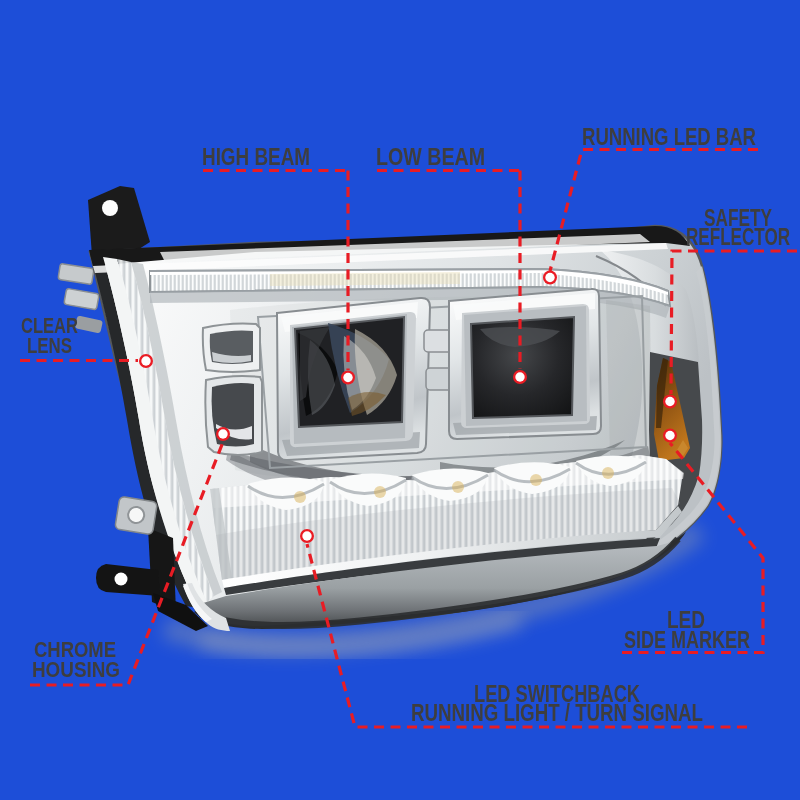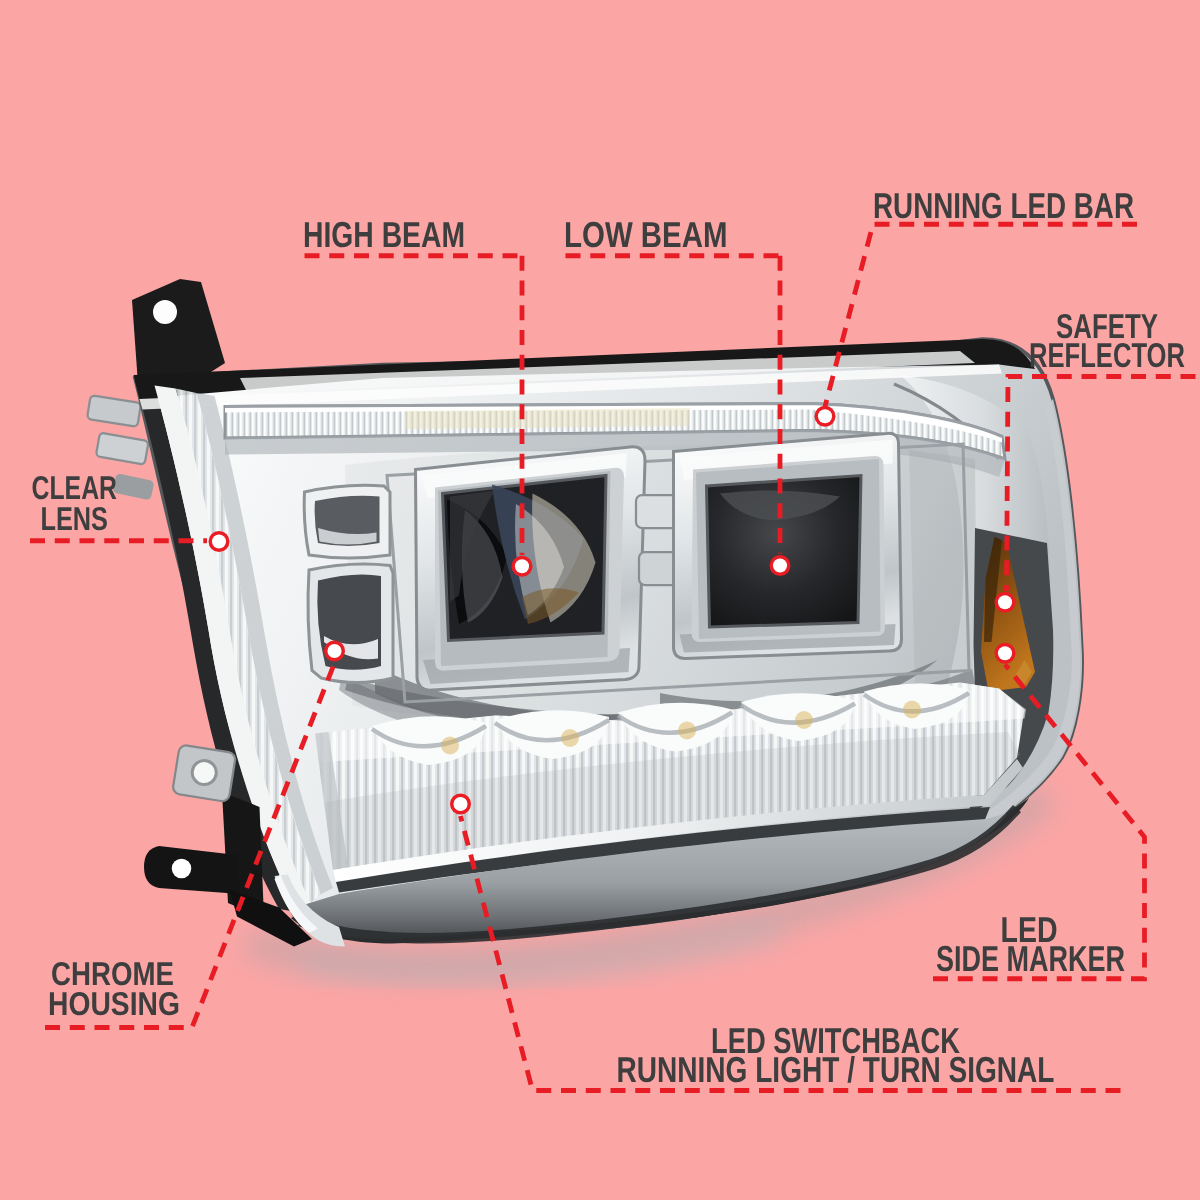--- a/index.html
+++ b/index.html
@@ -1,16 +1,16 @@
 <!DOCTYPE html>
 <html><head>
 <meta charset="utf-8">
 <style>
 html,body{margin:0;padding:0;background:#fff;}
-#stage{position:relative;width:800px;height:800px;background:#fca5a5;overflow:hidden;
+#stage{position:relative;width:800px;height:800px;background:#1d4ed8;overflow:hidden;
 font-family:"Liberation Sans",sans-serif;}
 svg{position:absolute;top:0;left:0;}
 </style>
 </head>
 <body>
 <div id="stage">
 <svg width="800" height="800" viewBox="0 0 800 800">
 <defs>
 <linearGradient id="chromeFace" x1="0" y1="0" x2="1" y2="0.3">
 <stop offset="0" stop-color="#ffffff"></stop>

